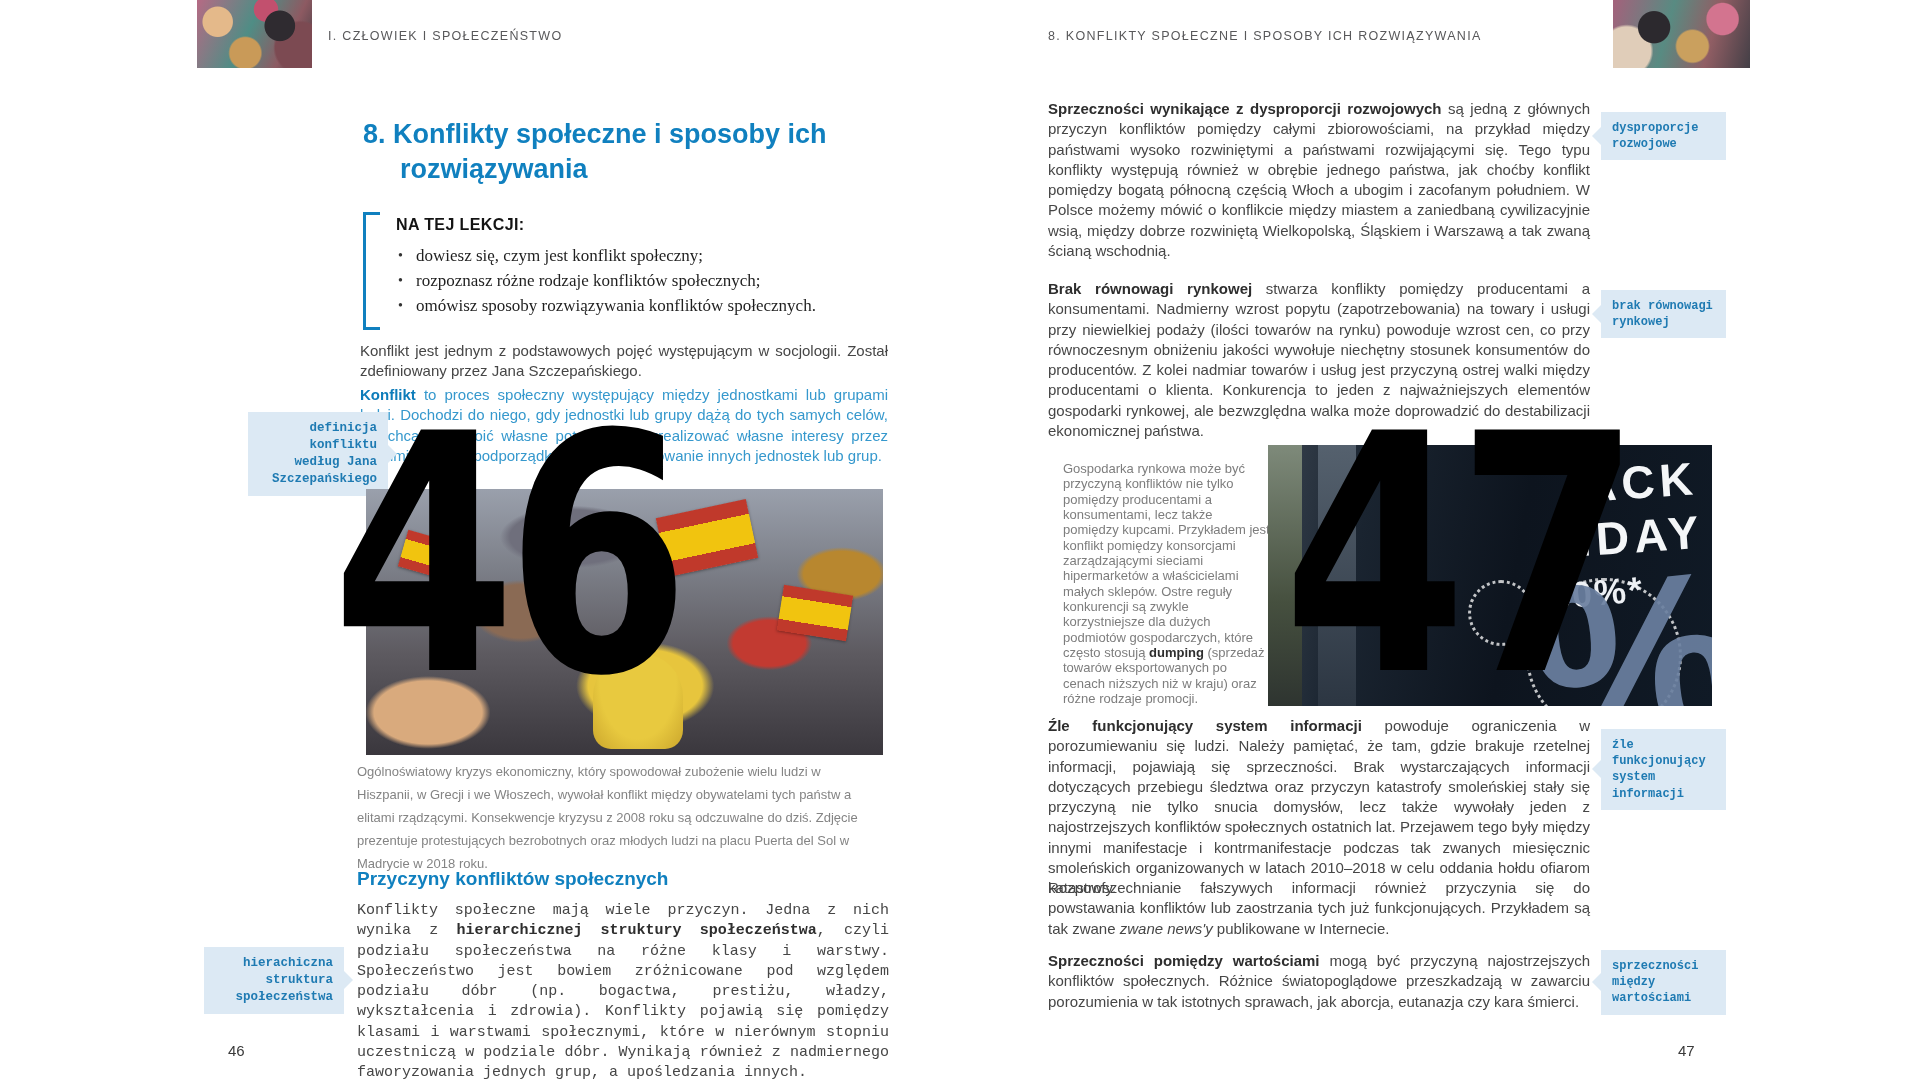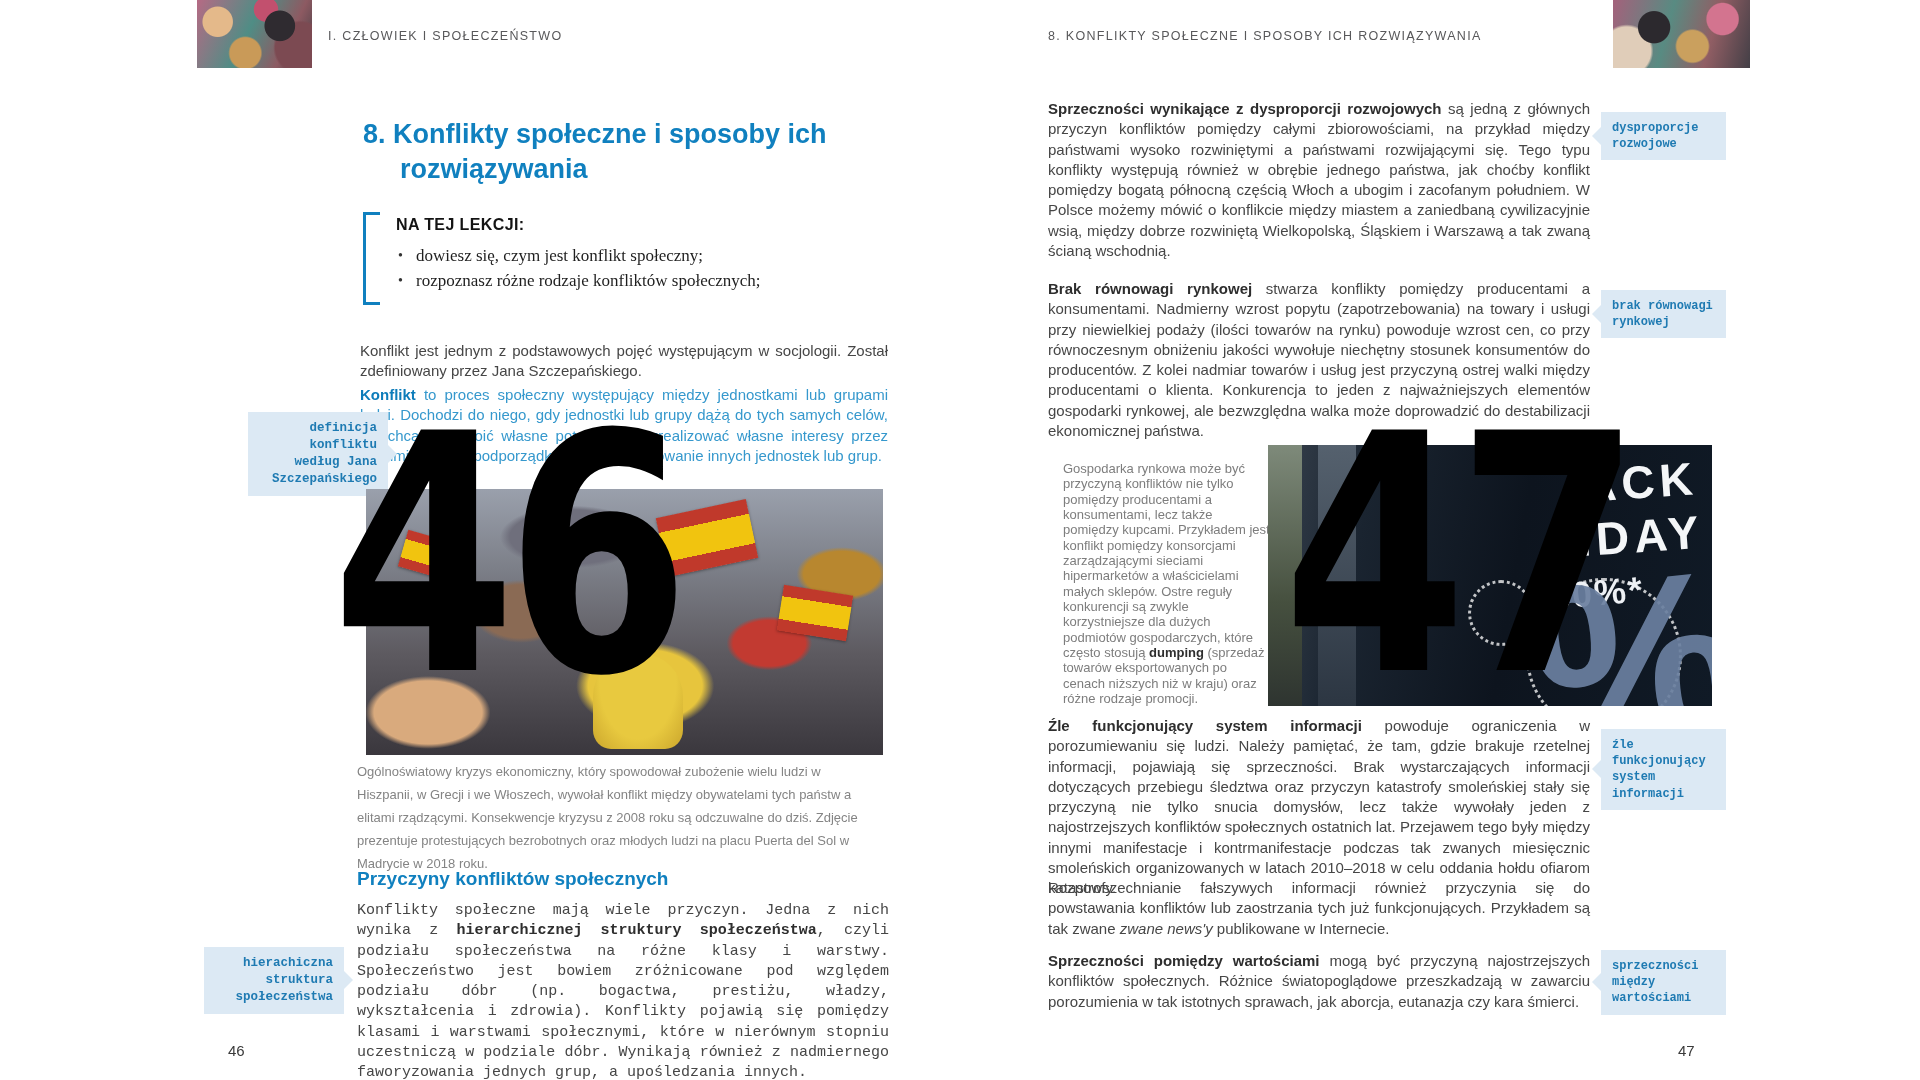--- a/index.html
+++ b/index.html
@@ -150,20 +150,21 @@
     <div class="corner-photo cp-left"></div>
     <div class="running-header rh-left">I. CZŁOWIEK I SPOŁECZEŃSTWO</div>
 
     <h1 class="chapter-title"><span class="t1">8. Konflikty społeczne i sposoby ich</span><br><span class="t2">rozwiązywania</span></h1>
 
     <div class="lesson">
       <div class="lesson-head">NA TEJ LEKCJI:</div>
       <ul class="lesson-list">
         <li>dowiesz się, czym jest konflikt społeczny;</li>
         <li>rozpoznasz różne rodzaje konfliktów społecznych;</li>
+        <li>omówisz sposoby rozwiązywania konfliktów społecznych.</li>
       </ul>
     </div>
 
     <p class="body-text intro">Konflikt jest jednym z podstawowych pojęć występującym w socjologii. Został zdefiniowany przez Jana Szczepańskiego.</p>
 
     <p class="body-text definition"><span class="defbold">Konflikt</span><span> to proces społeczny występujący między jednostkami lub grupami ludzi. Dochodzi do niego, gdy jednostki lub grupy dążą do tych samych celów, ale chcą zaspokoić własne potrzeby czy zrealizować własne interesy przez wyeliminowanie, podporządkowanie, zdominowanie innych jednostek lub grup.</span></p>
 
     <div class="mnote mnote-left note-def">definicja konfliktu według Jana Szczepańskiego</div>
 
     <div class="photo-main">

